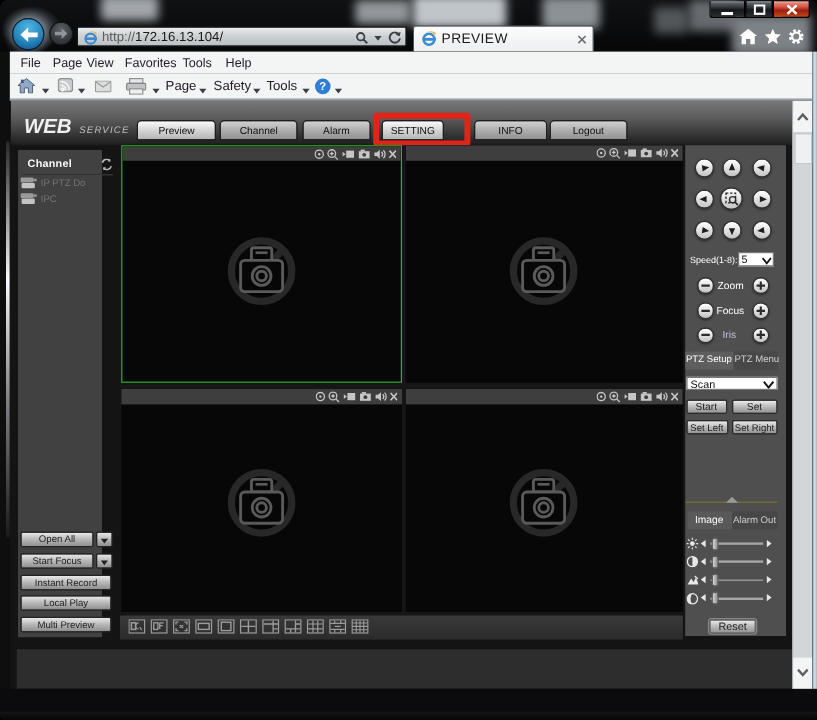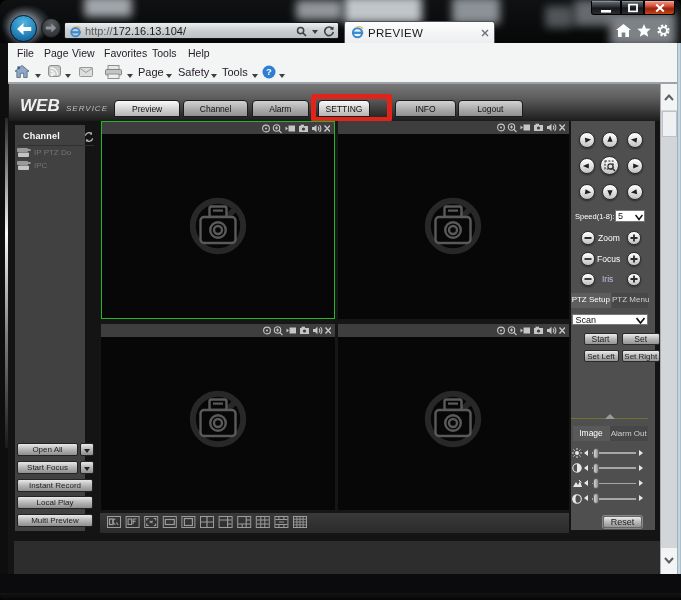--- a/index.html
+++ b/index.html
@@ -95,21 +95,21 @@
   #bstrip { left:5px; top:457px; width:646px; height:33px; background:#2d2d2d; }
 
   
   #rpanel { left:562px; top:37px; width:84px; height:409px; background:#4f4f4f; font-size:10px; }
   .pbtn { position:absolute; border-radius:50%; border:1px solid #2e2e2e;
      background:linear-gradient(#ffffff,#e8e8e8 40%,#c2c2c2);
      box-shadow:0 1px 2px rgba(0,0,0,.45), inset 0 1px 0 #fff; }
   .white10 { position:absolute; color:#fff; white-space:nowrap; font-size:8.5px; }
   .rsel { position:absolute; background:#fff; border:1px solid #777; color:#111; overflow:hidden; }
   .rbtn { position:absolute; border:1px solid #2a2a2a; border-radius:2px;
-     background:linear-gradient(#ececec,#bdbdbd 45%,#939393); color:#1d1d1d; text-align:center;margin-left:12px; }
+     background:linear-gradient(#ececec,#bdbdbd 45%,#939393); color:#1d1d1d; text-align:center; }
   .srow { position:absolute; left:0; width:77px; height:11px; }
   .sic { position:absolute; left:1px; top:0.5px; }
   .la { position:absolute; left:12.5px; top:2px; width:0; height:0; border-top:3.5px solid transparent; border-bottom:3.5px solid transparent; border-right:4.5px solid #e8e8e8; }
   .ra { position:absolute; left:68px; top:2px; width:0; height:0; border-top:3.5px solid transparent; border-bottom:3.5px solid transparent; border-left:4.5px solid #e8e8e8; }
   .track { position:absolute; left:21px; top:4.7px; width:44px; height:1.6px; background:#a6a6a6; }
   .th { position:absolute; left:21.5px; top:0; width:6px; height:11px; border-radius:3px;
      background:linear-gradient(90deg,#d6d6d6,#ababab 60%,#8a8a8a); border:1px solid #5f5f5f; }
 
   
   #sbar { left:652px; top:0px; width:17px; height:490px; background:#d3d6d8; border-left:1px solid #a9adb0; }

